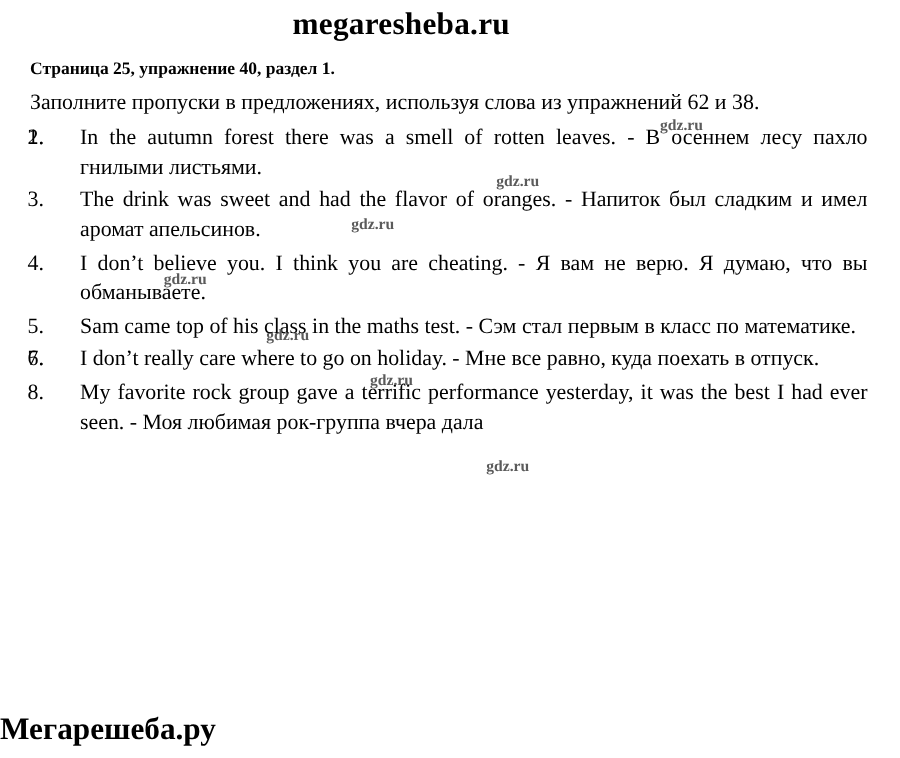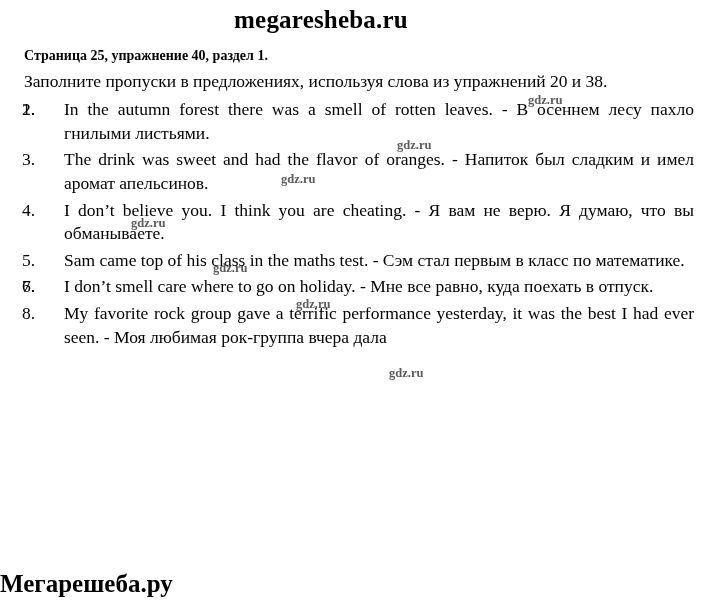--- a/index.html
+++ b/index.html
@@ -94,21 +94,21 @@
 </style>
 </head>
 <body>
 
 <div class="page">
 
   <div class="site-header">megaresheba.ru</div>
 
   <div class="task-title">Страница 25, упражнение 40, раздел 1.</div>
 
-  <div class="task-instruction">Заполните пропуски в предложениях, используя слова из упражнений 20 и 38.</div>
+  <div class="task-instruction">Заполните пропуски в предложениях, используя слова из упражнений 62 и 38.</div>
 
   <ol class="items">
     <li>
       <span class="num">1.</span>
     </li>
     <li>
       <span class="num">2.</span>
       <span>In the autumn forest there was a smell of rotten leaves. - В осеннем лесу пахло гнилыми листьями.</span>
     </li>
     <li>
@@ -121,21 +121,21 @@
     </li>
     <li>
       <span class="num">5.</span>
       <span>Sam came top of his class in the maths test. - Сэм стал первым в класс по математике.</span>
     </li>
     <li>
       <span class="num">6.</span>
     </li>
     <li>
       <span class="num">7.</span>
-      <span>I don’t smell care  where to go on holiday. - Мне все равно, куда поехать в отпуск.</span>
+      <span>I don’t really care  where to go on holiday. - Мне все равно, куда поехать в отпуск.</span>
     </li>
     <li>
       <span class="num">8.</span>
       <span>My favorite rock group gave a terrific performance yesterday, it was the best I had ever seen. - Моя любимая рок-группа вчера дала</span>
     </li>
   </ol>
 
   <div class="wm" style="left:528px; top:93px;">gdz.ru</div>
   <div class="wm" style="left:397px; top:138px;">gdz.ru</div>
   <div class="wm" style="left:281px; top:172px;">gdz.ru</div>

